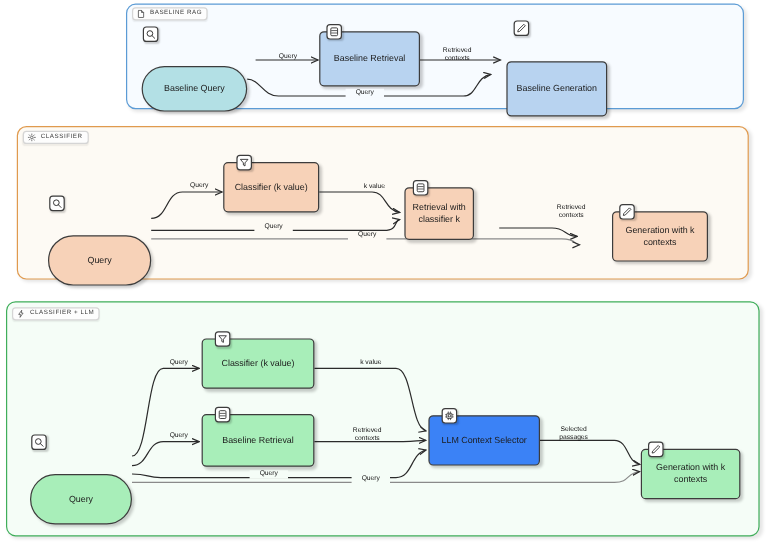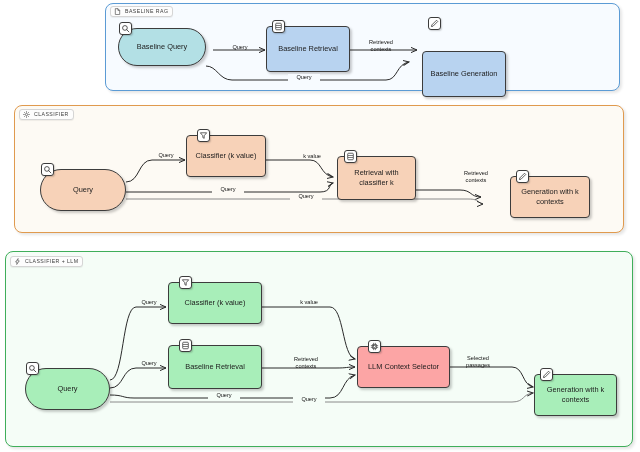--- a/index.html
+++ b/index.html
@@ -49,21 +49,21 @@
     justify-content: center;
     text-align: center;
     border: 1px solid #3c3c3c;
     border-radius: 4px;
     font-size: 7.4px;
     line-height: 1.32;
     color: #1c1c1c;
     box-shadow: 2px 2px 2.5px rgba(0,0,0,0.20);
     padding: 2px 3px;
   }
-  .node.pill { border-radius: 22px; }
+  .node.pill { border-radius: 22px; margin-top: 27px; }
 
   .badge {
     position: absolute;
     width: 13px; height: 13px;
     background: #ffffff;
     border: 1px solid #3c3c3c;
     border-radius: 3px;
     box-sizing: border-box;
     display: flex; align-items: center; justify-content: center;
     box-shadow: 1px 1px 1.5px rgba(0,0,0,0.18);
@@ -196,21 +196,21 @@
   <div class="node" style="left:186px; top:135px; width:80px; height:42px; background:#f7d2b8;">
     <span>Classifier (k value)</span>
   </div>
 
   <div class="badge" style="left:344px; top:150px;">
     <svg viewBox="0 0 16 16" width="9" height="9">
         <rect x="3" y="2.2" width="10" height="11.6" rx="1.6" fill="none" stroke="#2b2b2b" stroke-width="1.3"></rect>
         <path d="M3.6 6.2H12.4M3.6 9.8H12.4" stroke="#2b2b2b" stroke-width="1.1"></path>
       </svg>
   </div>
-  <div class="node" style="left:337px; top:156px; width:79px; height:44px; background:#f7d2b8;">
+  <div class="node" style="left:337px; top:156px; width:58px; height:44px; background:#f7d2b8;">
     <span>Retrieval with classifier k</span>
   </div>
 
   <div class="badge" style="left:516px; top:170px;">
     <svg viewBox="0 0 16 16" width="9" height="9">
         <path d="M11.6 2.2 L13.8 4.4 L5.4 12.8 L2.6 13.4 L3.2 10.6 Z" fill="none" stroke="#2b2b2b" stroke-width="1.3" stroke-linejoin="round"></path>
       </svg>
   </div>
   <div class="node" style="left:510px; top:176px; width:80px; height:42px; background:#f7d2b8;">
     <span>Generation with k contexts</span>
@@ -283,21 +283,21 @@
     <span>Baseline Retrieval</span>
   </div>
 
   <div class="badge" style="left:368px; top:340px;">
     <svg viewBox="0 0 16 16" width="9" height="9">
         <rect x="4.2" y="4.2" width="7.6" height="7.6" rx="1.2" fill="none" stroke="#2b2b2b" stroke-width="1.2"></rect>
         <rect x="6.4" y="6.4" width="3.2" height="3.2" fill="none" stroke="#2b2b2b" stroke-width="1"></rect>
         <path d="M6.4 2.2v2M9.6 2.2v2M6.4 11.8v2M9.6 11.8v2M2.2 6.4h2M2.2 9.6h2M11.8 6.4h2M11.8 9.6h2" stroke="#2b2b2b" stroke-width="1" stroke-linecap="round"></path>
       </svg>
   </div>
-  <div class="node" style="left:357px; top:346px; width:93px; height:42px; background:#fca5a5;">
+  <div class="node" style="left:357px; top:346px; width:93px; height:42px; background:#3b82f6;">
     <span>LLM Context Selector</span>
   </div>
 
   <div class="badge" style="left:540px; top:368px;">
     <svg viewBox="0 0 16 16" width="9" height="9">
         <path d="M11.6 2.2 L13.8 4.4 L5.4 12.8 L2.6 13.4 L3.2 10.6 Z" fill="none" stroke="#2b2b2b" stroke-width="1.3" stroke-linejoin="round"></path>
       </svg>
   </div>
   <div class="node" style="left:534px; top:374px; width:83px; height:42px; background:#a8eeb9;">
     <span>Generation with k contexts</span>

